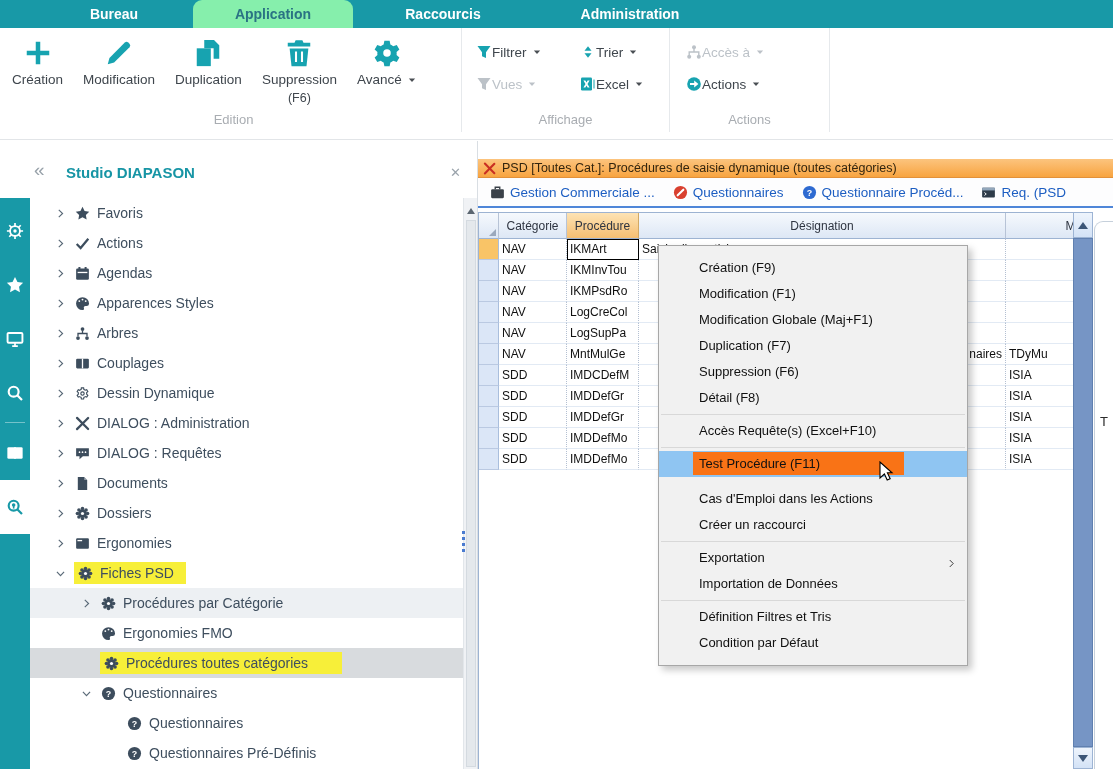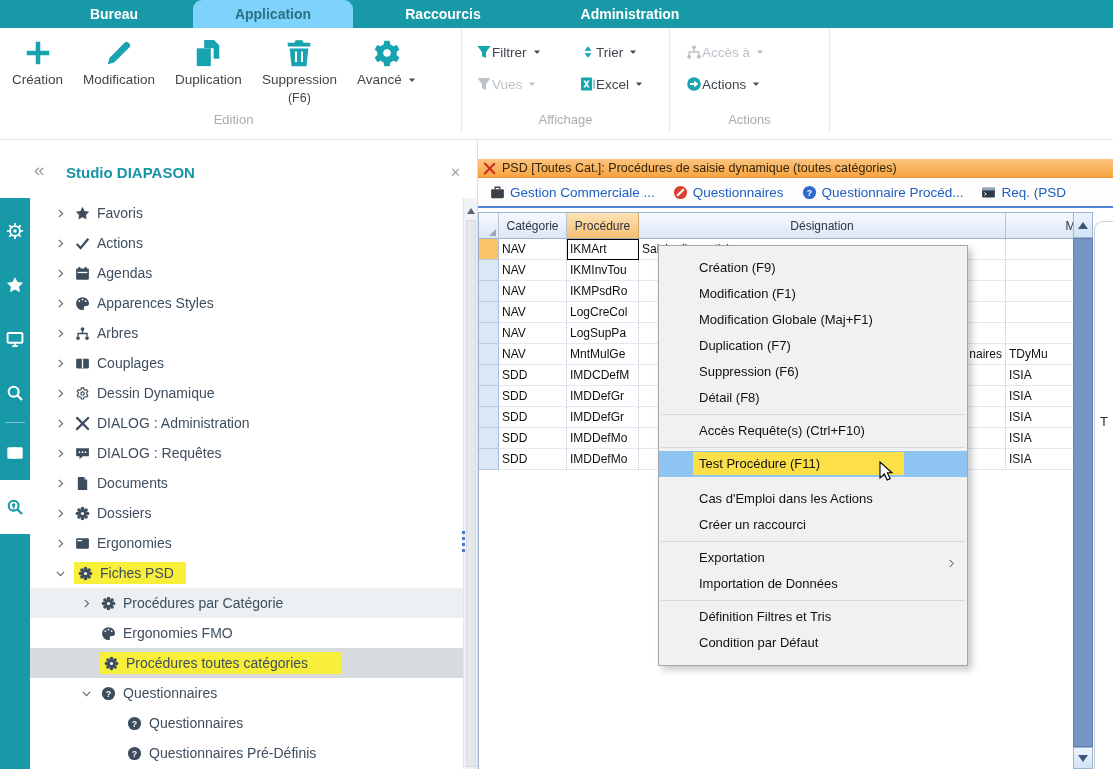--- a/index.html
+++ b/index.html
@@ -5,21 +5,21 @@
   * { margin:0; padding:0; box-sizing:border-box; }
   html,body { width:1113px; height:769px; overflow:hidden; background:#fff;
     font-family:"Liberation Sans", sans-serif; position:relative; }
 
   
   .ribbon { position:absolute; top:0; left:0; width:1113px; height:140px; background:#fff;
     border-bottom:1px solid #e2e5e8; }
   .tabbar { position:relative; height:28px; background:#1899a7; }
   .rtab { position:absolute; top:0; height:28px; line-height:28px; text-align:center;
     color:#fff; font-weight:bold; font-size:14px; }
-  .rtab.active { background:#7dd3fc; color:#2a7384; border-radius:9px 9px 0 0; }
+  .rtab.active { background:#86efac; color:#2a7384; border-radius:9px 9px 0 0; }
   .toolbar { position:absolute; top:28px; left:0; right:0; height:112px; display:flex; padding-left:6px; }
   .tgroup { position:relative; border-right:1px solid #e6e9ec; padding-top:8px; height:104px; }
   .g-0 { width:456px; }
   .g-1 { width:208px; padding-left:14px; }
   .g-2 { width:160px; padding-left:16px; }
   .glabel { position:absolute; bottom:5px; left:0; right:0; text-align:center;
     color:#a9adb2; font-size:13px; }
   .btns-large { display:flex; gap:20px; padding-left:6px; margin-top:2px; }
   .bigbtn { display:flex; flex-direction:column; align-items:center; gap:4px; color:#17a3b0; }
   .bigbtn .blabel { color:#3f464d; font-size:13.5px; white-space:nowrap; }
@@ -100,21 +100,21 @@
   .sidestrip { position:absolute; left:616px; top:80px; right:0; bottom:0; background:#fff;
     border-left:1px solid #c6d0db; border-top:1px solid #c6d0db; border-top-left-radius:9px; }
   .striplabel { margin-top:192px; text-align:center; font-size:13px; color:#2b2b2b; }
 
   
   .cmenu { position:absolute; left:658px; top:245px; width:310px; background:#f1f1f1;
     border:1px solid #a7a7a7; box-shadow:4px 4px 7px rgba(0,0,0,.22); padding:9px 0; z-index:50; }
   .mi { height:26px; line-height:26px; padding-left:40px; font-size:13px; color:#111;
     position:relative; white-space:nowrap; }
   .mi.hl { background:#8fc5f2; }
-  .mi .ann { background:#fde047; padding:4px 84px 4px 6px; margin-left:-6px; }
+  .mi .ann { background:#f97316; padding:4px 84px 4px 6px; margin-left:-6px; }
   .sepline { border-top:1px solid #d8d8d8; margin:3px 2px; }
   .gapline { height:9px; }
   .subarrow { position:absolute; right:10px; top:7px; color:#333; }
 
   .cursor { position:absolute; left:878px; top:461px; z-index:60; }
 </style>
 </head>
 <body>
 
 <div class="ribbon">
@@ -847,21 +847,21 @@
 </div>
 
 <div class="cmenu">
     <div class="mi"><span>Création (F9)</span></div>
     <div class="mi"><span>Modification (F1)</span></div>
     <div class="mi"><span>Modification Globale (Maj+F1)</span></div>
     <div class="mi"><span>Duplication (F7)</span></div>
     <div class="mi"><span>Suppression (F6)</span></div>
     <div class="mi"><span>Détail (F8)</span></div>
     <div class="sepline"></div>
-    <div class="mi"><span>Accès Requête(s) (Ctrl+F10)</span></div>
+    <div class="mi"><span>Accès Requête(s) (Excel+F10)</span></div>
     <div class="sepline"></div>
     <div class="mi hl"><span class="ann">Test Procédure (F11)</span></div>
     <div class="gapline"></div>
     <div class="mi"><span>Cas d'Emploi dans les Actions</span></div>
     <div class="mi"><span>Créer un raccourci</span></div>
     <div class="sepline"></div>
     <div class="mi"><span>Exportation</span><span class="subarrow"><svg viewBox="0 0 16 16" width="11" height="11" fill="currentColor">
           <path d="M5.5 3l5 5-5 5" fill="none" stroke="currentColor" stroke-width="1.4"></path>
         </svg></span></div>
     <div class="mi"><span>Importation de Données</span></div>

